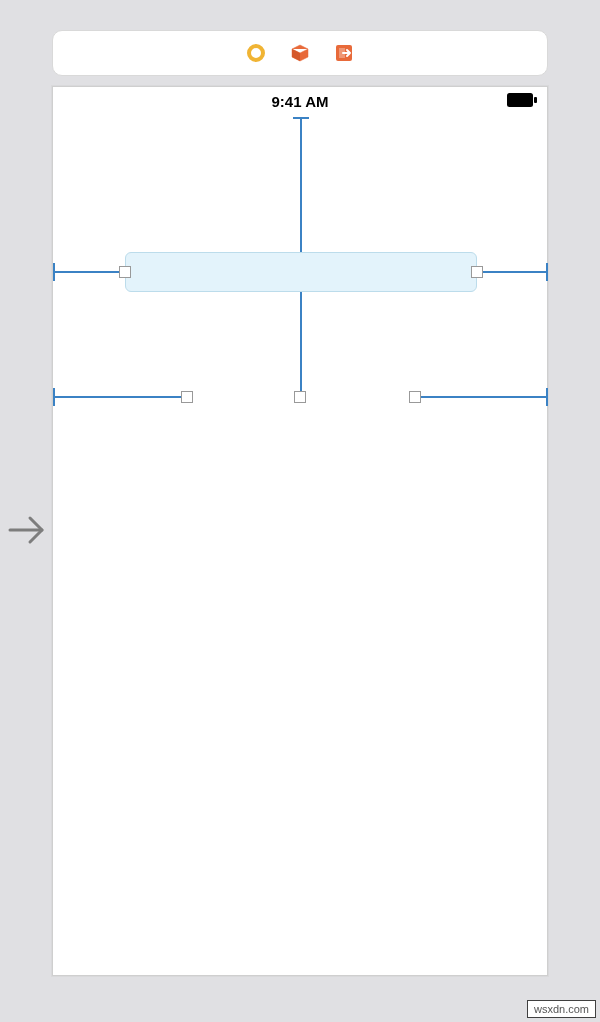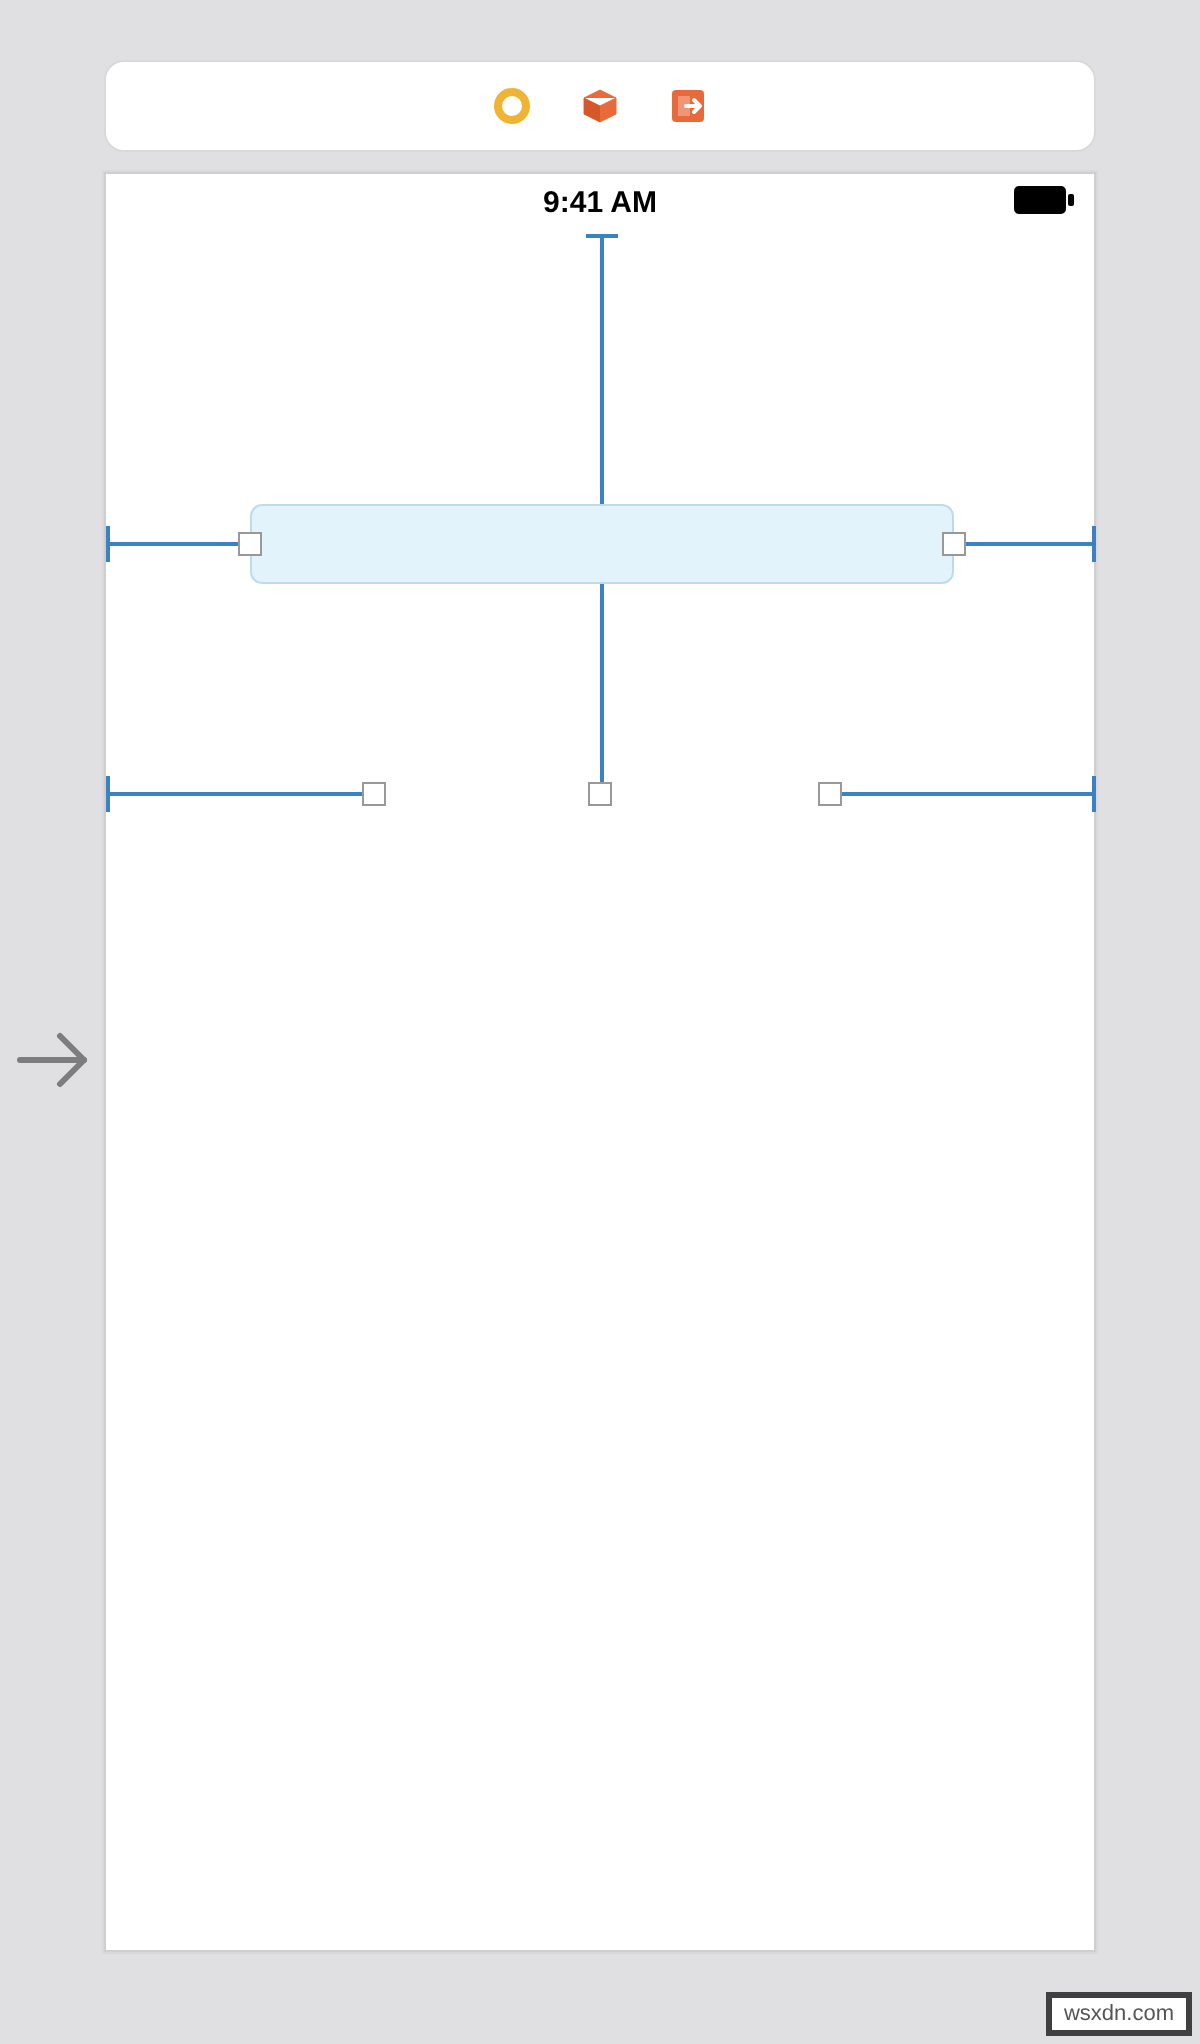--- a/index.html
+++ b/index.html
@@ -86,21 +86,21 @@
       top: 510px;
       width: 40px;
       height: 40px;
       color: #7d7d7d;
     }
     .watermark {
       position: absolute;
       right: 4px;
       bottom: 4px;
       background: #fff;
-      border: 3px solid #404040;
+      border: 1px solid #404040;
       font-size: 11px;
       color: #555;
       padding: 2px 6px;
     }
   </style>
 </head>
 <body>
 
 <div class="arrow">
   <svg viewBox="0 0 40 40" stroke="#7d7d7d" stroke-width="3" fill="none" stroke-linecap="round" stroke-linejoin="round">

